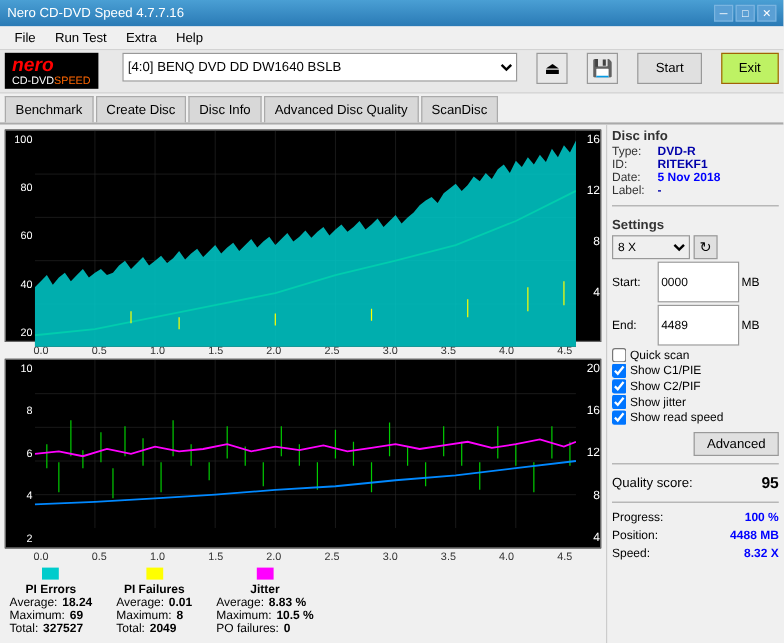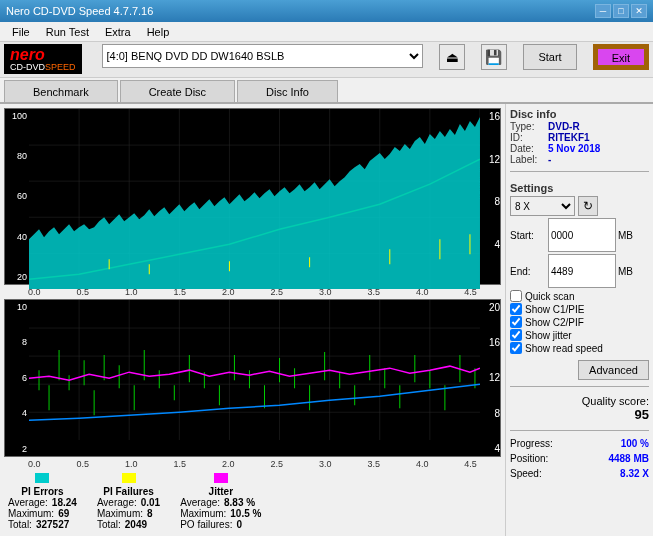--- a/index.html
+++ b/index.html
@@ -83,39 +83,39 @@
     }
     .start-btn {
       background: #e0e0e0;
       border: 1px solid #999;
       padding: 3px 14px;
       font-size: 11px;
       cursor: pointer;
       height: 26px;
     }
     .exit-btn {
-      background: #d946ef;
-      border: 5px solid #a16207;
+      background: #bef264;
+      border: 1px solid #a16207;
       padding: 3px 14px;
       font-size: 11px;
       cursor: pointer;
       height: 26px;
     }
 
     
     .tabs {
       background: #f0f0f0;
       display: flex;
       align-items: flex-end;
       padding: 3px 4px 0 4px;
       border-bottom: 2px solid #aaa;
       height: 26px;
     }
     .tab {
-      padding: 2px 28px;
+      padding: 2px 8px;
       font-size: 11px;
       border: 1px solid #aaa;
       border-bottom: none;
       background: #d8d8d8;
       cursor: pointer;
       margin-right: 2px;
       height: 22px;
       display: flex; align-items: center;
     }
     .tab.active {
@@ -287,25 +287,24 @@
     }
 
     .divider {
       border: none;
       border-top: 1px solid #aaa;
       margin: 4px 0;
     }
 
     .quality-score-row {
       display: flex;
-      align-items: flex-end;
+      align-items: center;
       justify-content: space-between;
       font-size: 11px;
       margin: 2px 0;
-      flex-direction: column;
     }
     .quality-score-value {
       font-weight: bold;
       font-size: 13px;
       color: #000;
     }
 
     .progress-row {
       display: flex;
       align-items: center;
@@ -354,20 +353,22 @@
   <div class="toolbar-icon-btn">⏏</div>
   <div class="toolbar-icon-btn">💾</div>
   <button class="start-btn">Start</button>
   <button class="exit-btn">Exit</button>
 </div>
 
 <div class="tabs">
   <div class="tab">Benchmark</div>
   <div class="tab">Create Disc</div>
   <div class="tab">Disc Info</div>
+  <div class="tab">Advanced Disc Quality</div>
+  <div class="tab">ScanDisc</div>
 </div>
 
 <div class="main-content">
 
   <div class="chart-area">
 
     <div class="chart-container chart-top">
 
       <div class="y-axis-left">
         <span class="y-label">100</span>

